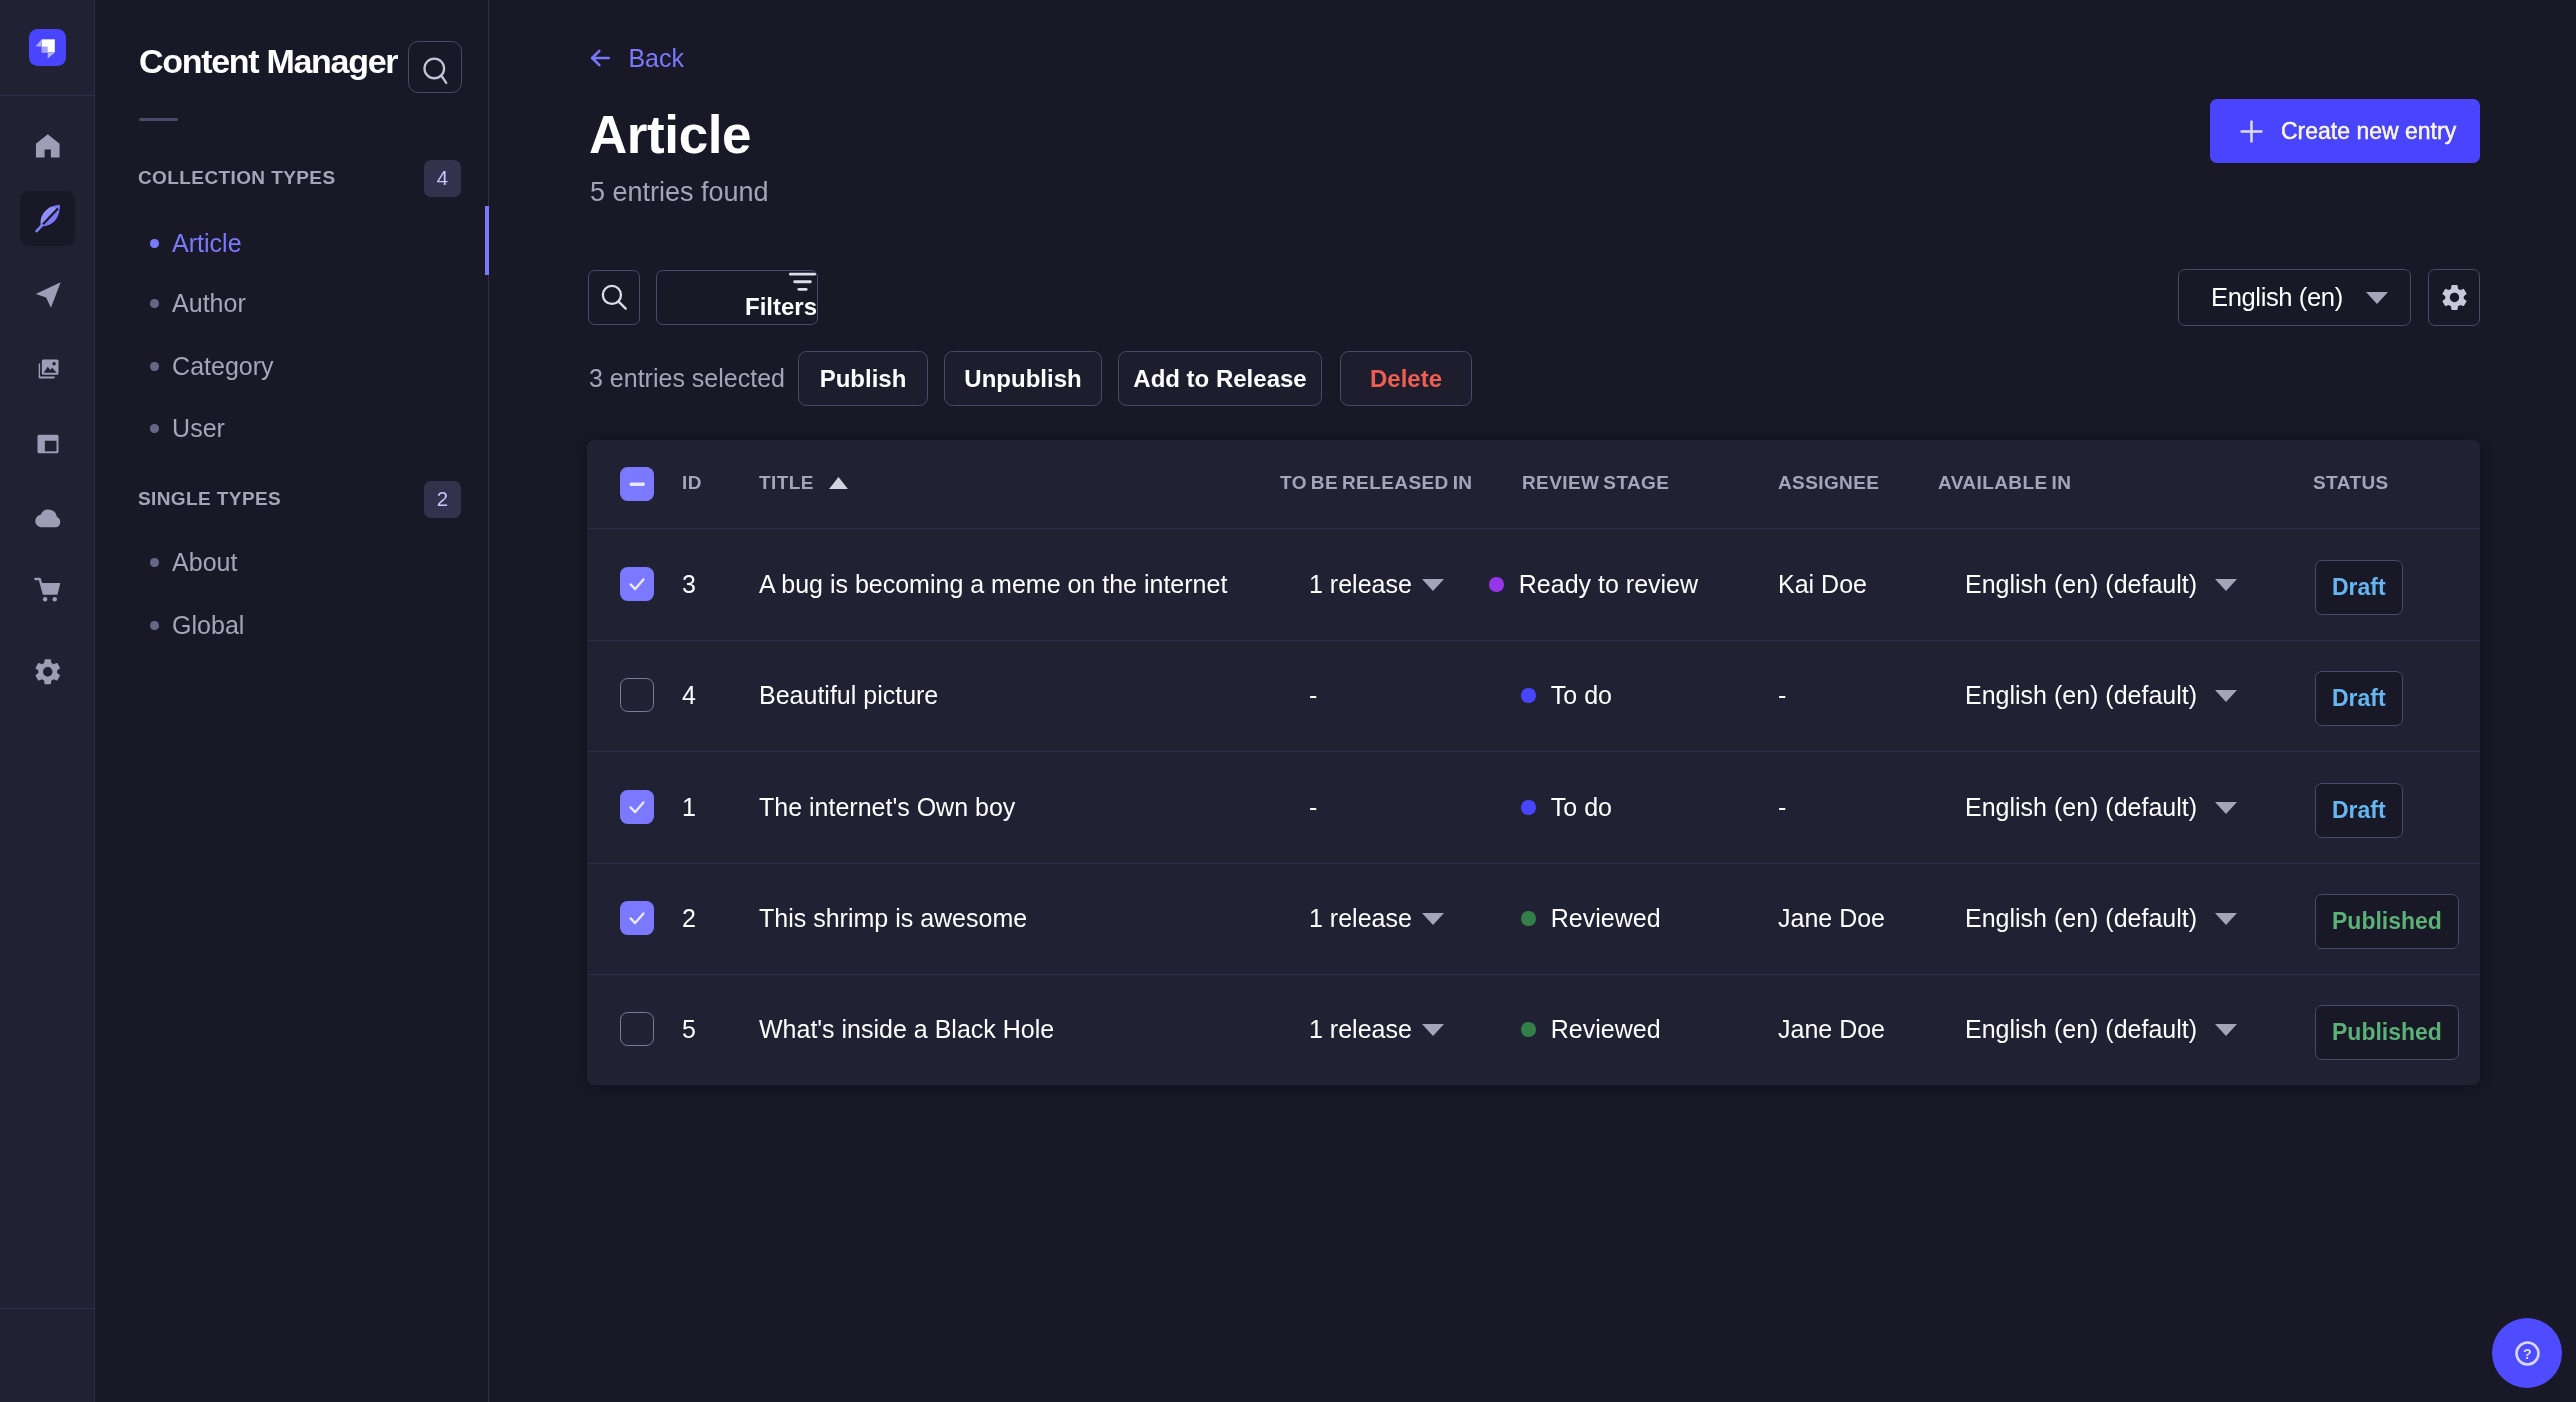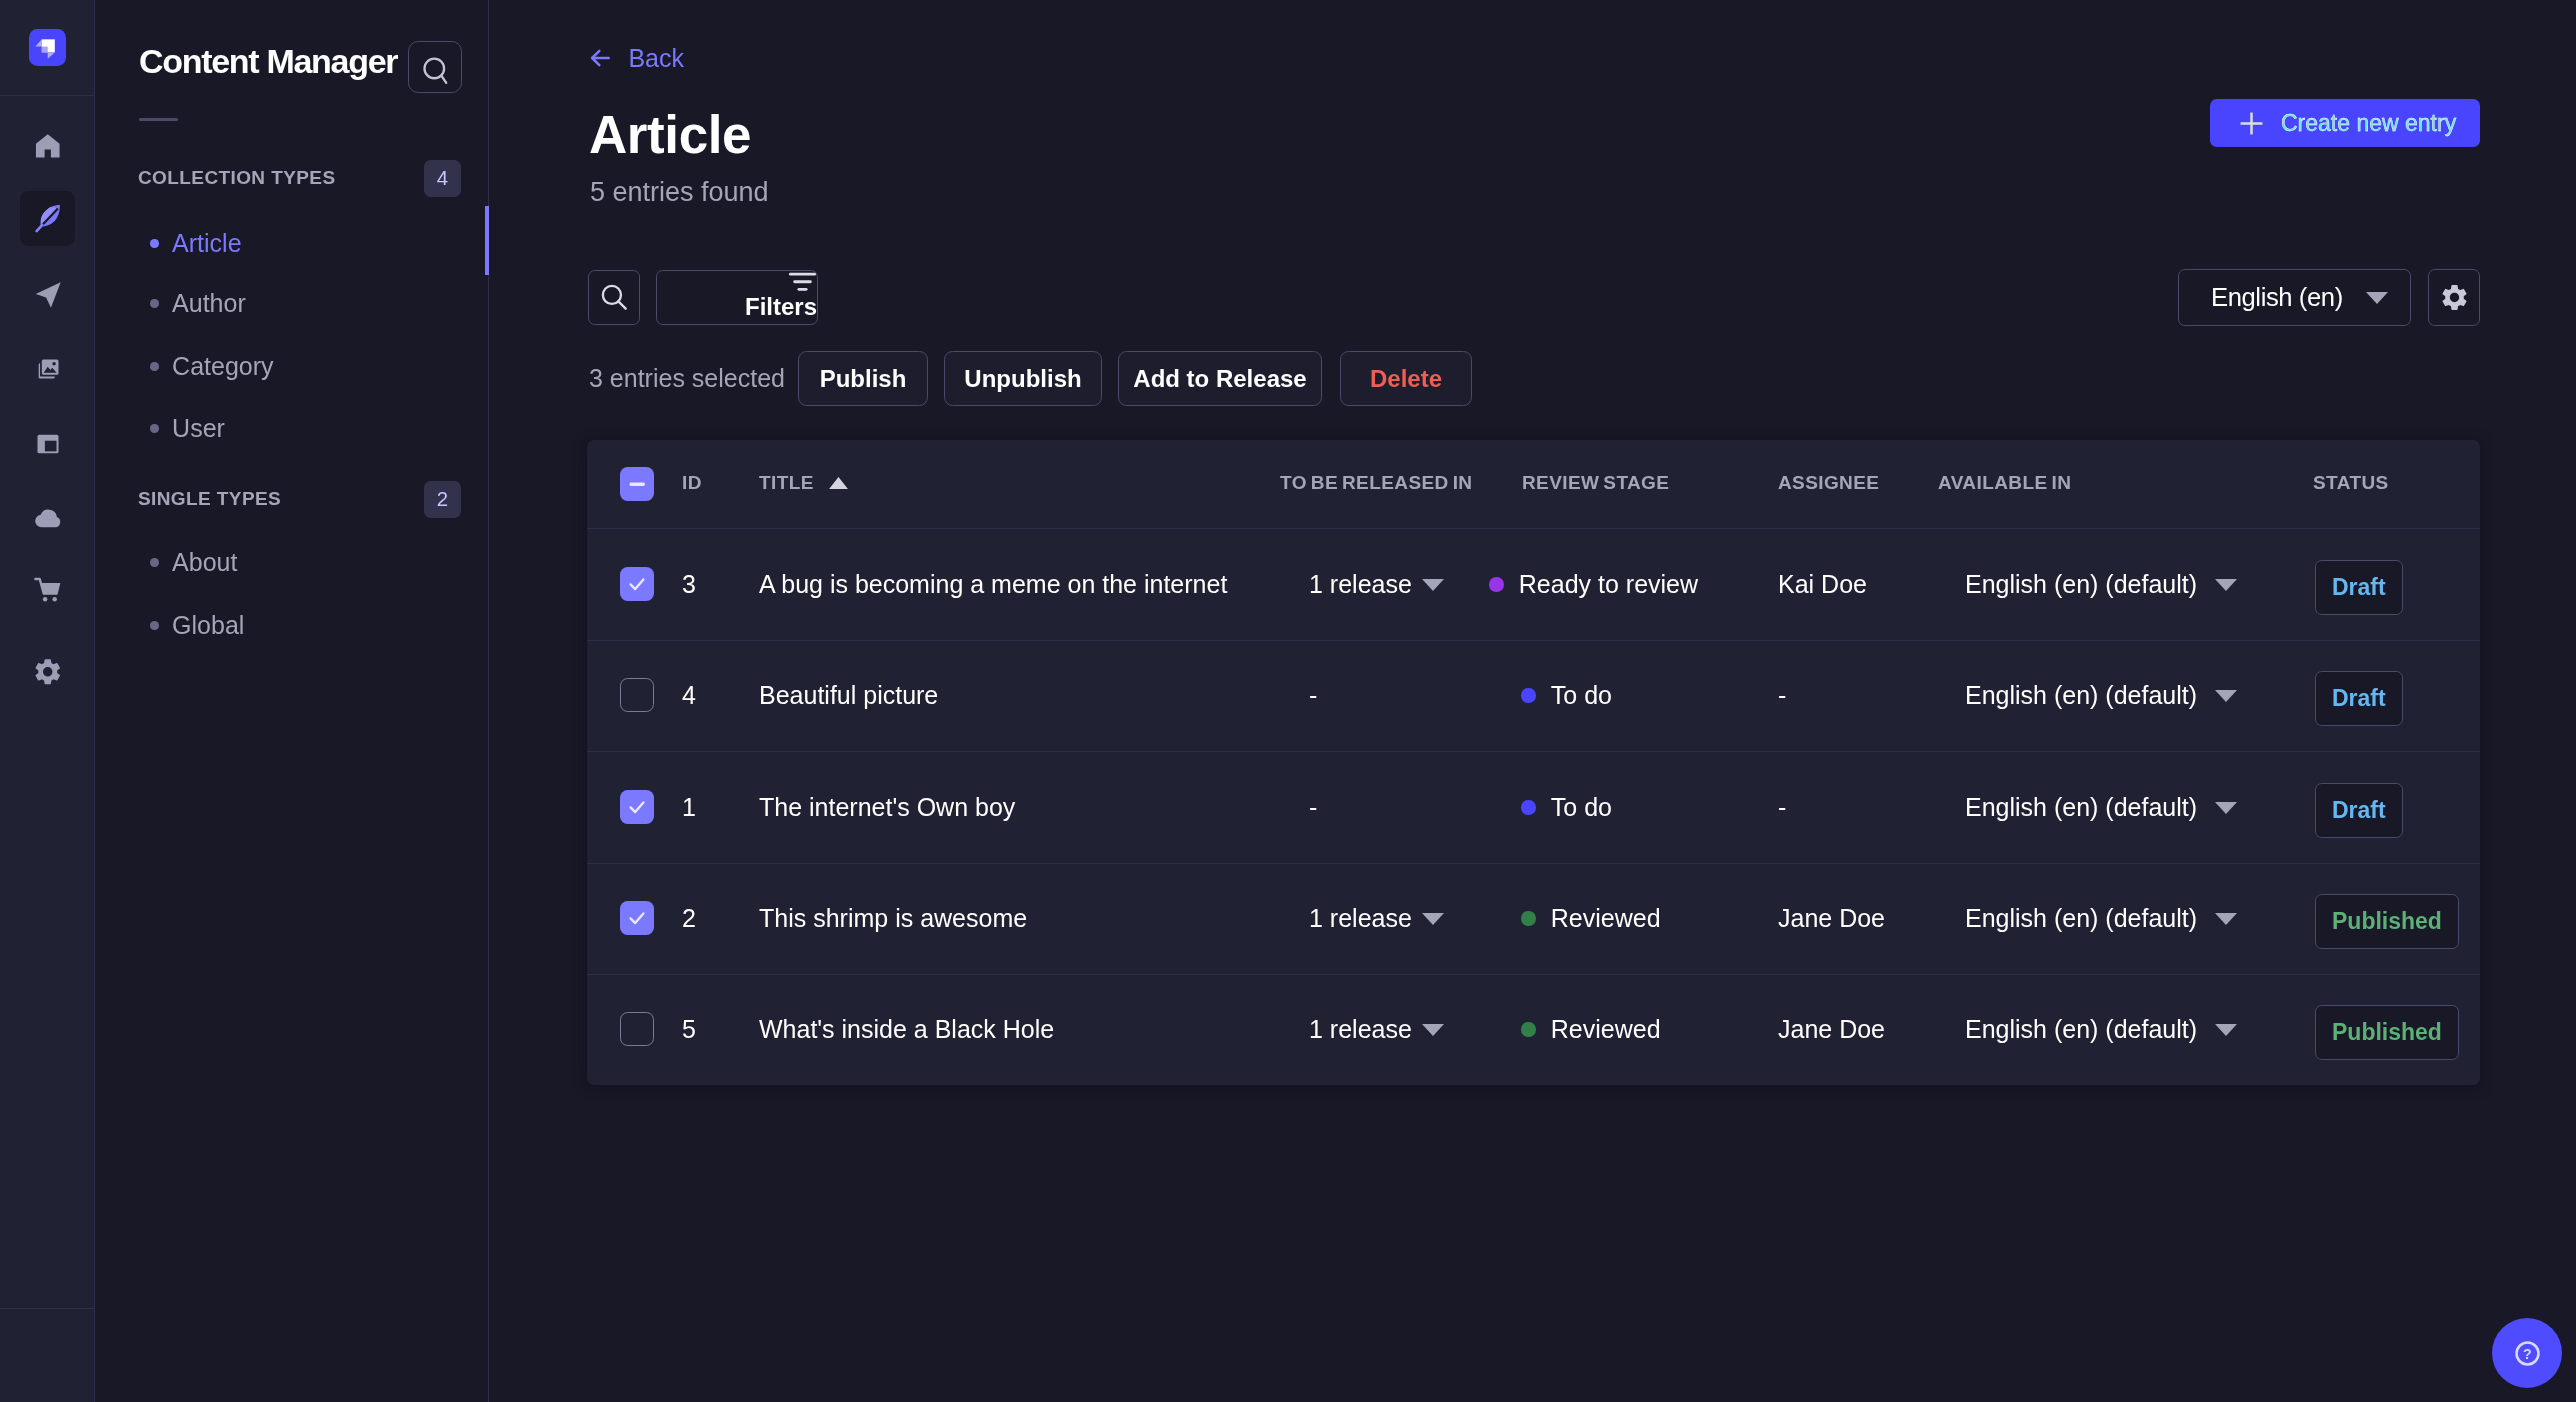--- a/index.html
+++ b/index.html
@@ -28,21 +28,21 @@
   .navitem .lbl { margin-left:13.6px; font-size:25px; color:#a5a5ba; }
   .navitem.active .dot { background:#7b79ff; }
   .navitem.active .lbl { color:#7b79ff; }
   #subnav .activebar { position:absolute; left:390px; top:206px; width:4.3px; height:69px; background:#7b79ff; }
 
   
   .backrow { position:absolute; left:590px; top:41px; height:34px; display:flex; align-items:center; color:#7b79ff; }
   .backrow .txt { font-size:25px; margin-left:18px; }
   h2.pagetitle { position:absolute; left:589px; top:104px; font-size:53px; font-weight:bold; color:#ffffff; letter-spacing:-0.4px; }
   .entriesfound { position:absolute; left:590px; top:177px; font-size:27px; color:#a5a5ba; }
-  .createbtn { position:absolute; left:2210px; top:99px; width:270px; height:48px; background:#4945ff; border-radius:6.8px; display:flex; align-items:center; color:#5eead4; }
+  .createbtn { position:absolute; left:2210px; top:99px; width:270px; height:64px; background:#4945ff; border-radius:6.8px; display:flex; align-items:center; color:#fef9c3; }
   .createbtn .plus { margin-left:28px; }
   .createbtn .txt { margin-left:16px; font-size:23px; font-weight:500; -webkit-text-stroke:0.4px #ffffff; }
 
   
   .iconbtn { position:absolute; border:0.9px solid #4a4a6a; border-radius:6.8px; display:flex; align-items:center; justify-content:center; }
   .filtersbtn { position:absolute; left:656px; top:270px; width:162px; height:55px; border:0.9px solid #4a4a6a; border-radius:6.8px; display:flex; align-items:flex-end;flex-direction:column; }
   .filtersbtn .txt { font-size:24px; font-weight:bold; color:#ffffff; margin-left:14.5px; }
   .langsel { position:absolute; left:2178px; top:269px; width:233px; height:57px; border:0.9px solid #4a4a6a; border-radius:6.8px; display:flex; align-items:center; }
   .langsel .txt { margin-left:32px; font-size:25.6px; letter-spacing:-0.4px; color:#ffffff; }
   .caret { width:0; height:0; border-left:11px solid transparent; border-right:11px solid transparent; border-top:12px solid #a5a5ba; }

